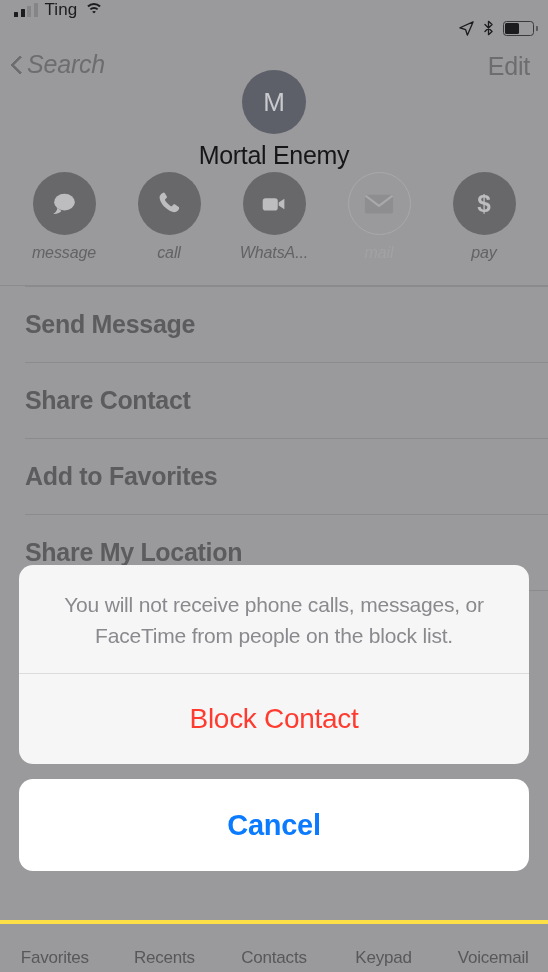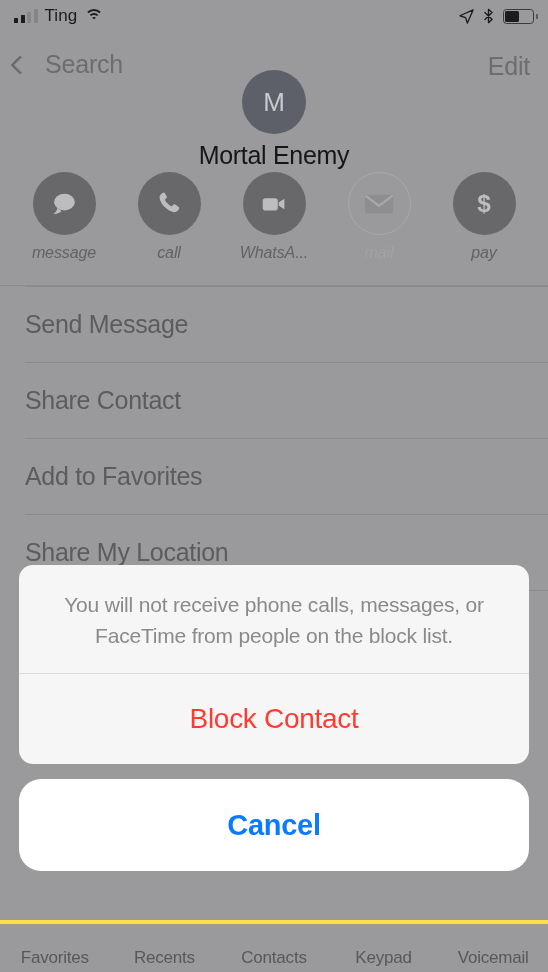--- a/index.html
+++ b/index.html
@@ -10,22 +10,22 @@
     position:relative;
     overflow:hidden;
     -webkit-font-smoothing:antialiased;
   }
 
   
   #screen { position:absolute; inset:0; background:#9a9a9d; }
 
   
   .statusbar {
-    height:32px; display:flex; align-items:center;
-    padding:0 14px; position:relative;
+    height:32px; display:flex; align-items:flex-start;
+    padding:0 14px; position:relative;flex-direction:column;
   }
   .sb-left { display:flex; align-items:center; gap:7px; }
   .bars { display:flex; align-items:flex-end; gap:2.5px; height:14px; }
   .bars i { display:block; width:4px; background:#1c1c1e; border-radius:.5px; }
   .bars i:nth-child(1){ height:5px; }
   .bars i:nth-child(2){ height:8px; }
   .bars i:nth-child(3){ height:11px; background:#858588; }
   .bars i:nth-child(4){ height:14px; background:#858588; }
   .carrier { font-size:17px; color:#1c1c1e; letter-spacing:.1px; }
   .wifi { width:19px; height:14px; position:relative; }
@@ -56,21 +56,21 @@
   }
   .battery .cap {
     position:absolute; right:-3.5px; top:5px; width:2px; height:5px;
     background:#5a5a5c; border-radius:0 1px 1px 0;
   }
 
   
   .navbar { position:relative; height:118px; }
   .nav-back {
     position:absolute; left:13px; top:18px;
-    display:flex; align-items:center; gap:18px;
+    display:flex; align-items:center; gap:0;font-style:italic;
   }
   .chev {
     width:14px; height:14px; border-left:3.4px solid #6d6d70;
     border-bottom:3.4px solid #6d6d70; transform:rotate(45deg);
     border-radius:1.5px;
   }
   .nav-back-label { font-size:25px; color:#6d6d70; letter-spacing:-.2px; }
   .nav-edit {
     position:absolute; right:18px; top:20px;
     font-size:25px; color:#6d6d70; letter-spacing:-.2px;
@@ -105,21 +105,21 @@
     white-space:nowrap; overflow:hidden; text-overflow:ellipsis;font-style:italic;
   }
   .action-label.disabled { color:#a2a2a5; }
   .glyph { fill:#bdbdbf; }
   .glyph.dim { fill:#8e8e90; }
 
   
   .list-top-divider {
     margin-top:23px; height:1px; background:#8b8b8e;
   }
-  .list { background:transparent; }
+  .list { background:transparent;font-weight:bold; }
   .row { height:76px; display:flex; align-items:center; position:relative; }
   .row-label { font-size:25px; color:#5c5c5f; padding-left:25px; letter-spacing:-.3px; }
   .sep {
     position:absolute; left:25px; right:0; top:0; height:1px;
     background:#8b8b8e;
   }
 
   
   .tabbar {
     position:absolute; left:0; right:0; bottom:0; height:52px;
@@ -140,21 +140,21 @@
     padding:24px 26px 22px;
     text-align:center; font-size:21px; line-height:31px;
     color:#8a8a8e; letter-spacing:-.2px;
   }
   .sheet-hairline { height:1px; background:#dcdcdc; }
   .sheet-destructive {
     height:90px; display:flex; align-items:center; justify-content:center;
     font-size:28px; color:#ff3b30; letter-spacing:-.3px;
   }
   .sheet-cancel-card {
-    margin-top:15px; background:#ffffff; border-radius:22px;
+    margin-top:15px; background:#ffffff; border-radius:14px;
     height:92px; display:flex; align-items:center; justify-content:center;
   }
   .sheet-cancel-label {
     font-size:29px; font-weight:600; color:#0a7bff; letter-spacing:-.3px;
   }
 </style>
 </head>
 <body>
 
 <div id="screen">

